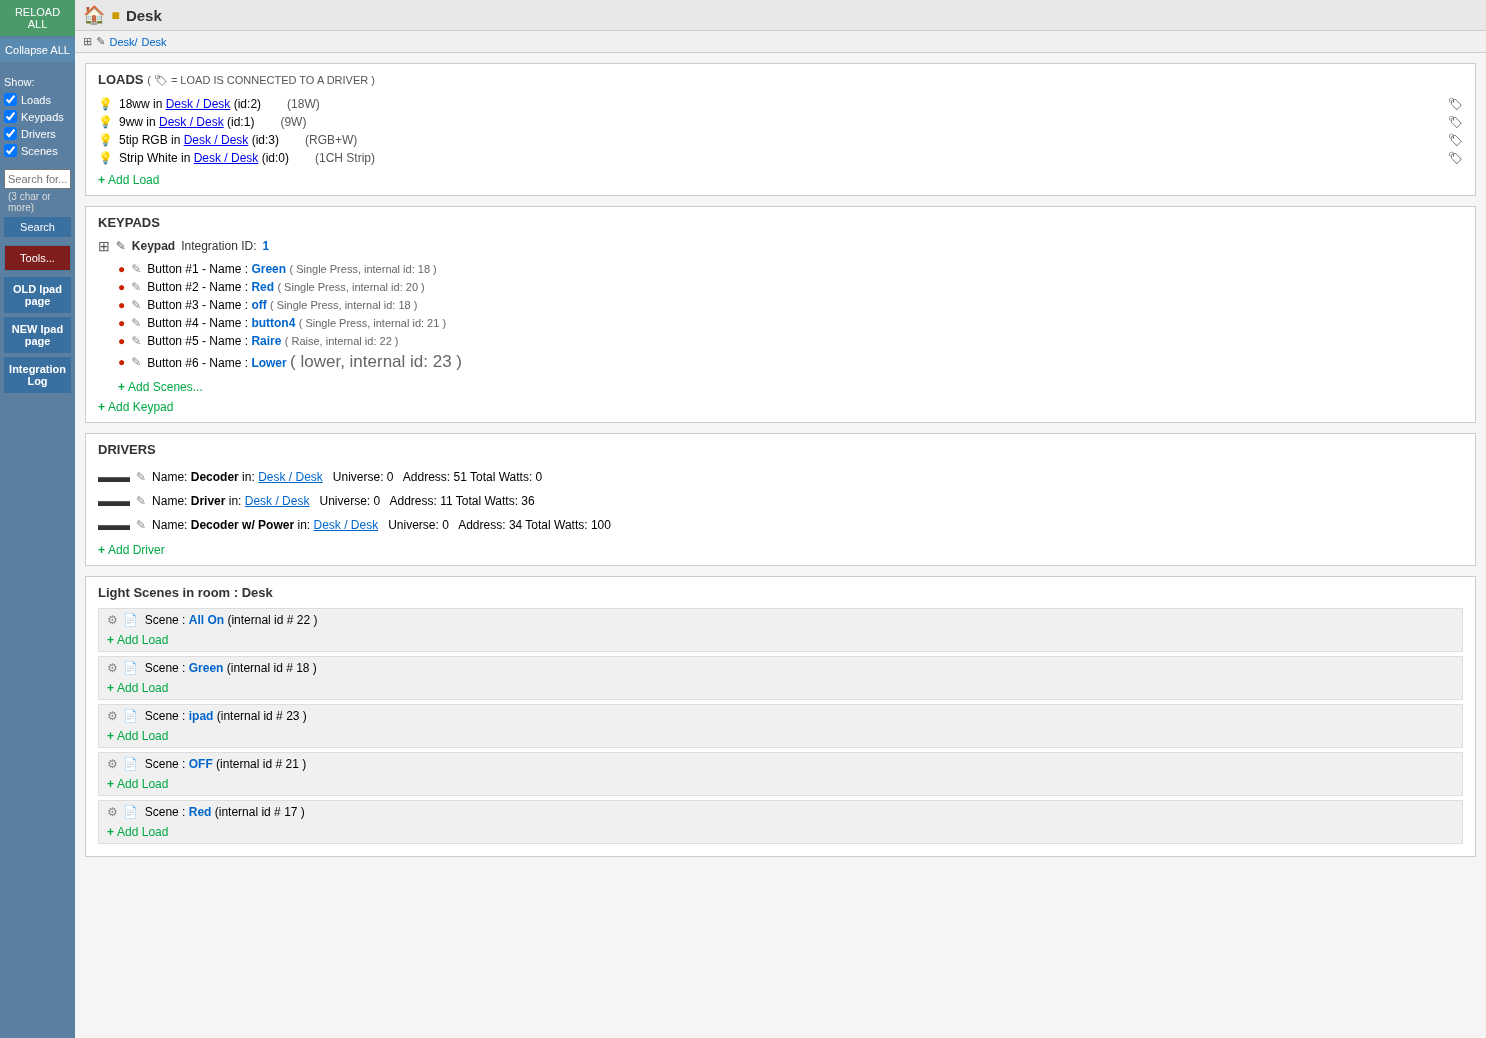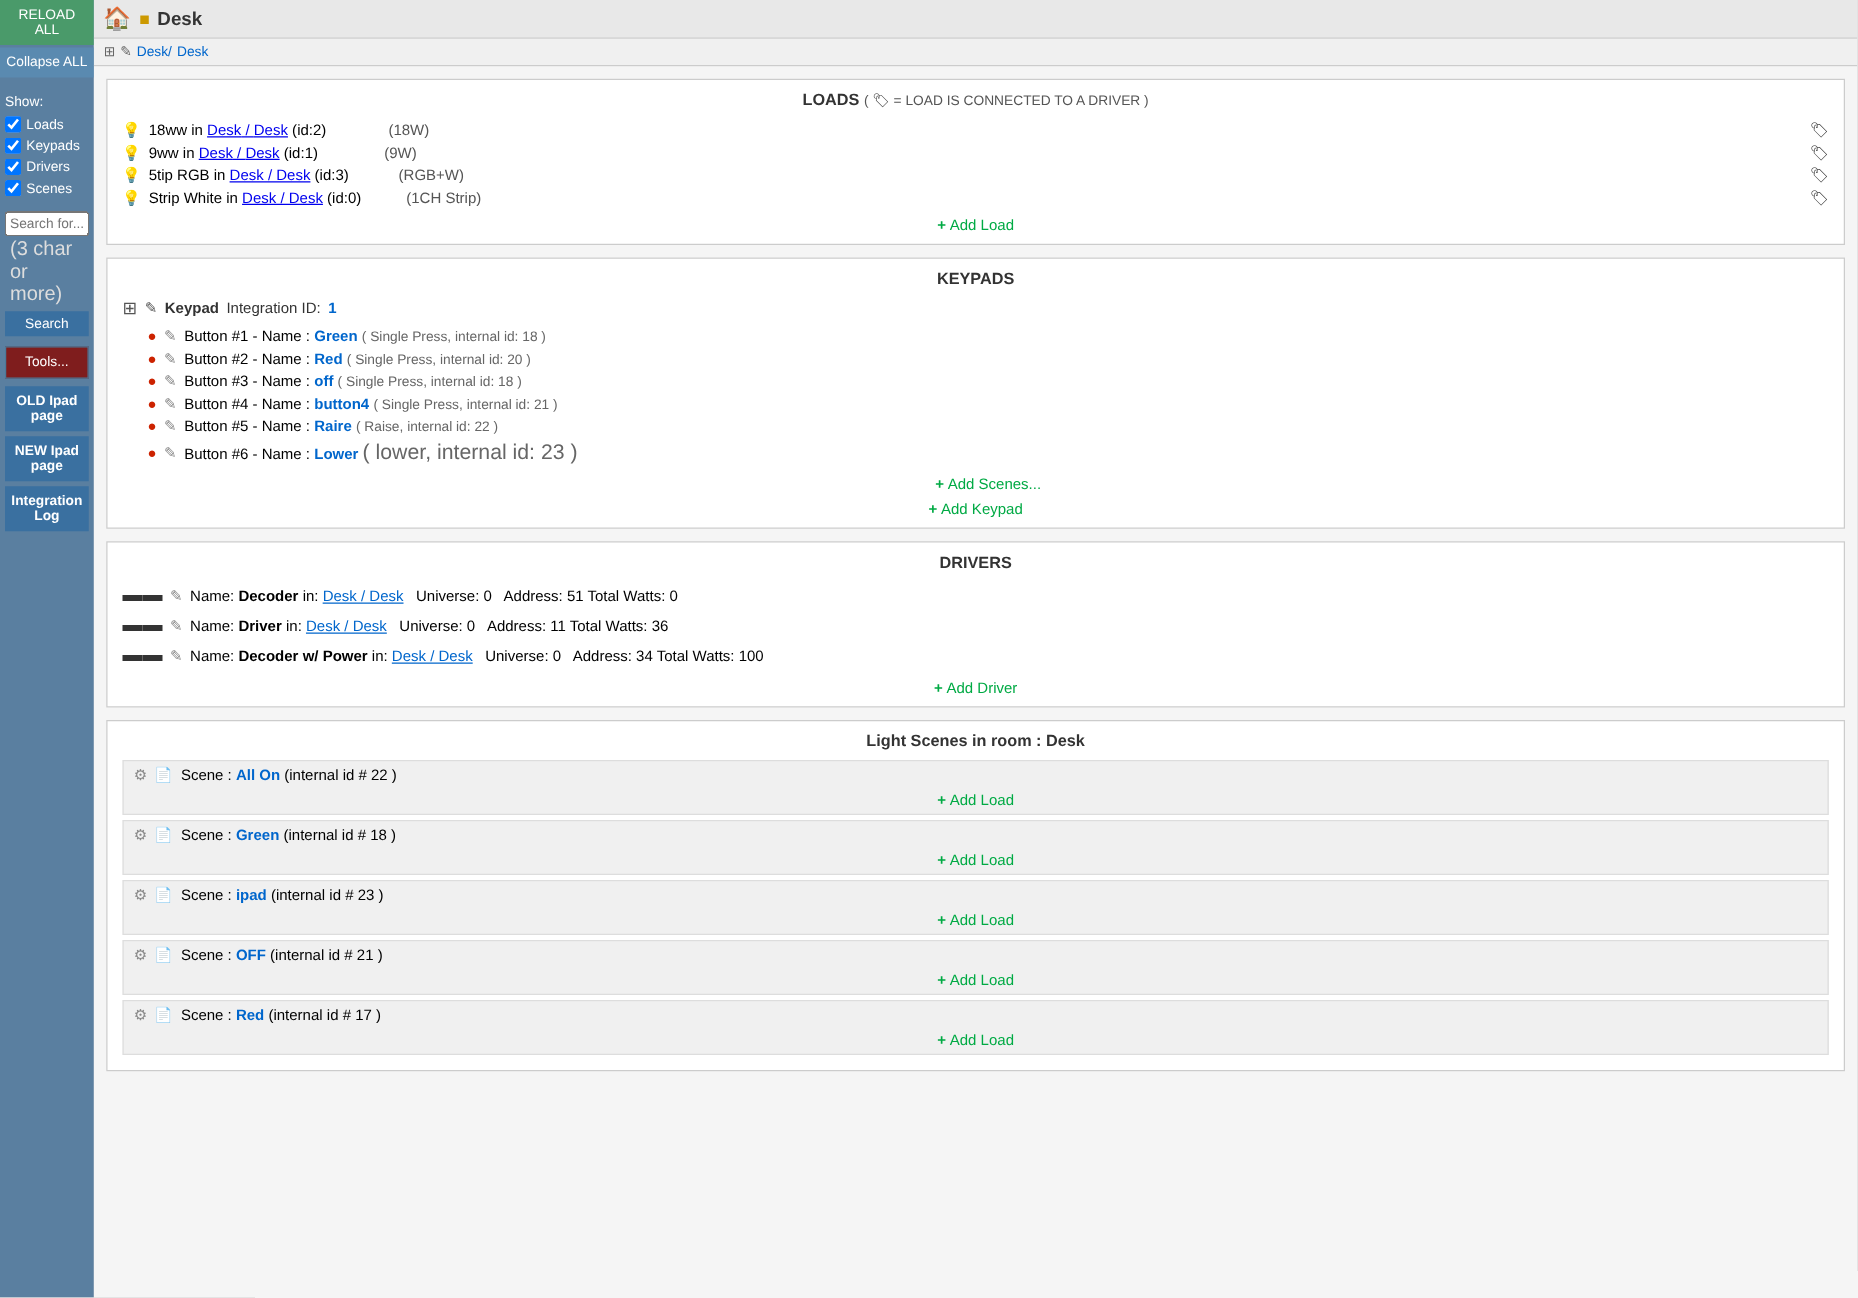--- a/index.html
+++ b/index.html
@@ -44,21 +44,21 @@
       width: 100%;
       padding: 4px;
     }
     .sidebar-search input {
       width: 100%;
       font-size: 11px;
       padding: 2px;
     }
     .sidebar-search-hint {
       color: #ddd;
-      font-size: 16px;
+      font-size: 10px;
       padding: 2px 4px;
     }
     .sidebar-search-btn {
       width: 100%;
       background: #3a70a0;
       color: white;
       border: none;
       padding: 4px;
       font-size: 11px;
       cursor: pointer;
@@ -132,21 +132,20 @@
     }
     #breadcrumb a { color: #0066cc; text-decoration: none; }
     #breadcrumb span { color: #666; }
 
     
     #content {
       flex: 1;
       overflow-y: auto;
       background: #f5f5f5;
       padding: 10px;
-      text-align: center;
     }
 
     .section {
       background: white;
       border: 1px solid #ccc;
       margin-bottom: 10px;
       padding: 8px 12px;
     }
 
     .section-title {

